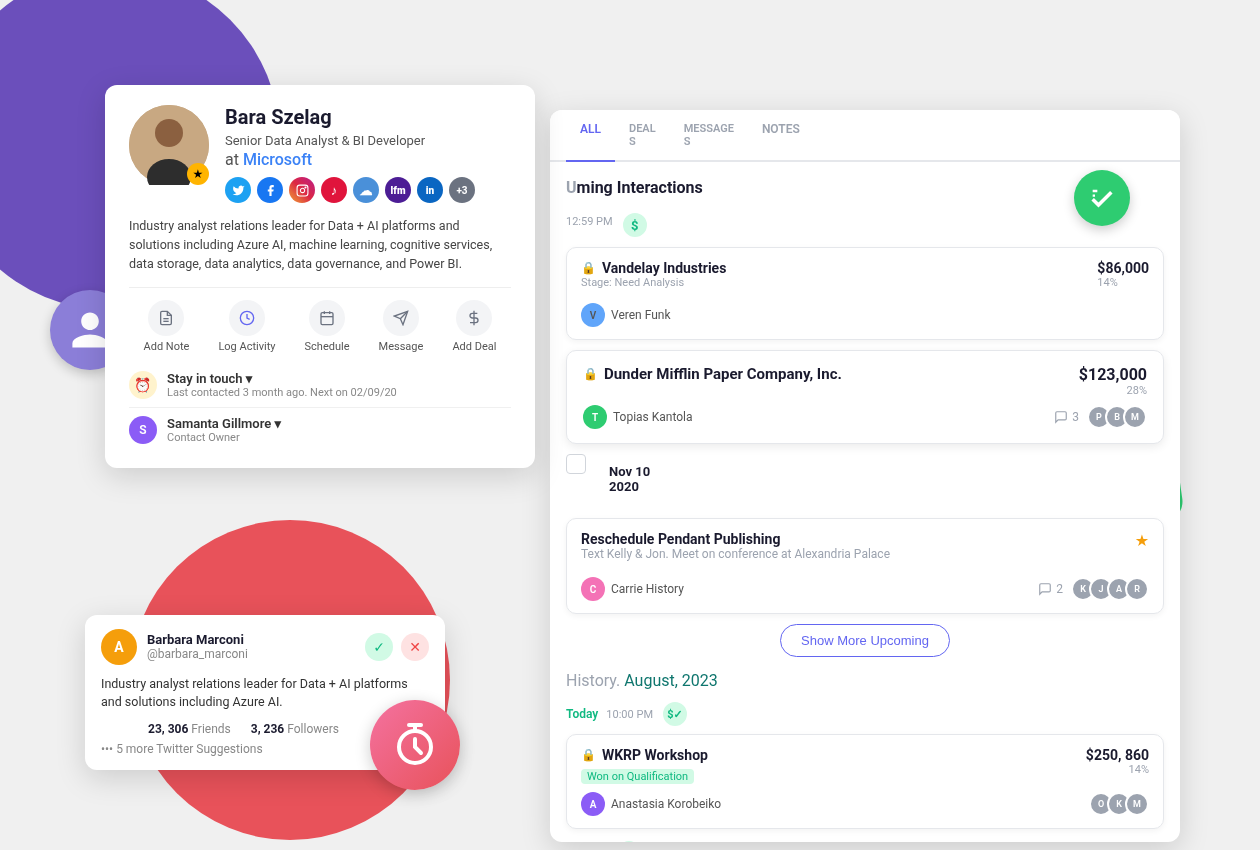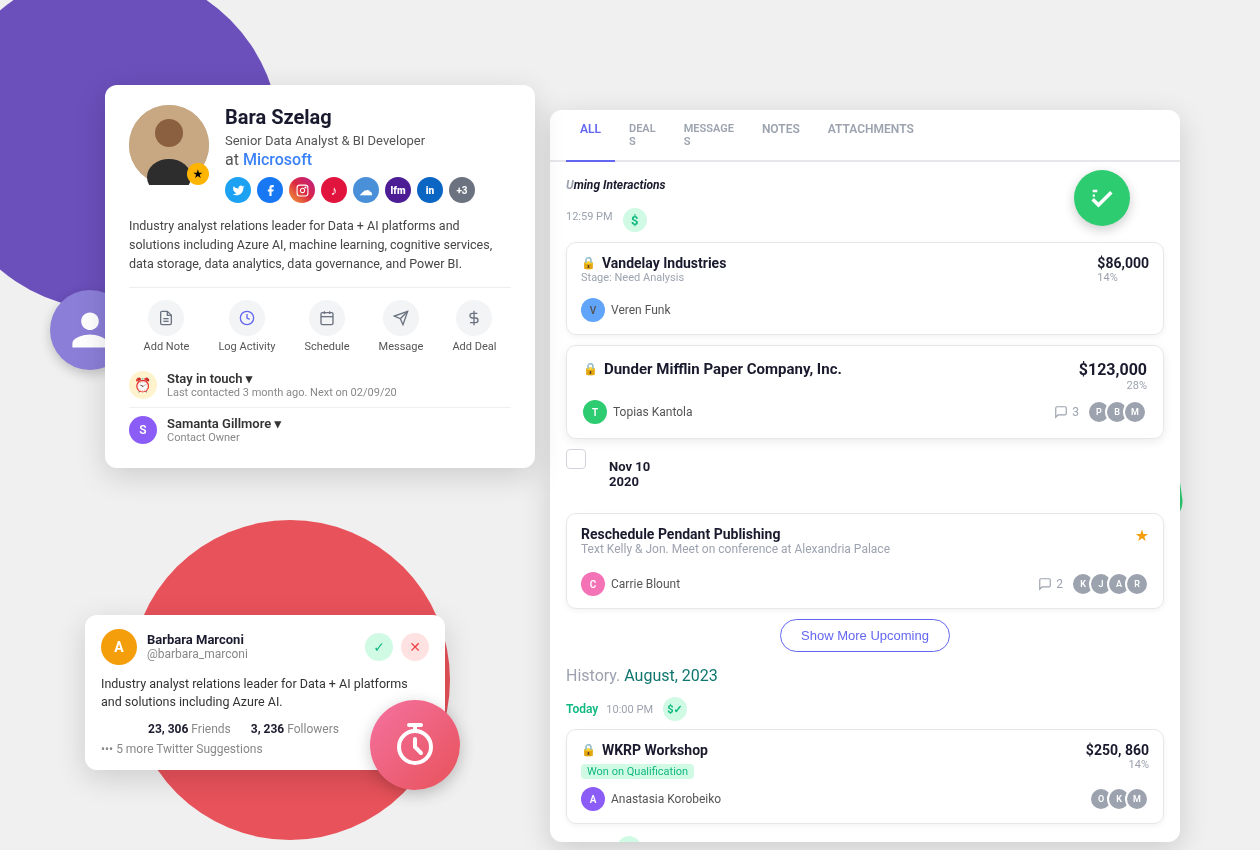--- a/index.html
+++ b/index.html
@@ -399,25 +399,24 @@
     .crm-tab.active {
       color: #6366F1;
       border-bottom-color: #6366F1;
     }
     .crm-body {
       padding: 16px;
       max-height: 680px;
       overflow-y: auto;
     }
     .crm-section-title {
-      font-size: 12px;
+      font-size: 16px;
       font-weight: 700;
       color: #1a1a2e;
       margin-bottom: 14px;
-      font-style: italic;
     }
     .crm-timestamp {
       font-size: 11px;
       color: #9CA3AF;
       margin-bottom: 8px;
     }
 
     
     .deal-card {
       background: white;
@@ -793,21 +792,20 @@
     ••• <a href="#">5 more Twitter Suggestions</a>
   </div>
 </div>
 
 <div class="crm-panel">
   <div class="crm-tabs">
     <div class="crm-tab active">ALL</div>
     <div class="crm-tab" style="font-size:11px;">DEAL<br>S</div>
     <div class="crm-tab" style="font-size:11px;">MESSAGE<br>S</div>
     <div class="crm-tab">NOTES</div>
-    <div class="crm-tab">ATTACHMENTS</div>
   </div>
 
   <div class="crm-body">
     <div class="crm-section-title">
       <span style="color:#9CA3AF;">U</span>ming Interactions
     </div>
 
     <div style="display:flex; align-items:center; gap:8px; margin-bottom:8px;">
       <div class="crm-timestamp">12:59 PM</div>
       <div class="dollar-circle">$</div>
@@ -878,21 +876,21 @@
       <div class="activity-card-header">
         <div>
           <div class="activity-title">Reschedule Pendant Publishing</div>
           <div class="activity-sub">Text Kelly &amp; Jon. Meet on conference at Alexandria Palace</div>
         </div>
         <span class="star-icon">★</span>
       </div>
       <div class="deal-footer">
         <div class="deal-person">
           <div class="person-avatar" style="background:#F472B6; color:white;">C</div>
-          <span>Carrie Blount</span>
+          <span>Carrie History</span>
         </div>
         <div style="display:flex; align-items:center; gap:8px;">
           <div class="deal-comments">
             <svg width="14" height="14" viewBox="0 0 24 24" fill="none" stroke="#9CA3AF" stroke-width="2">
                 <path d="M21 15a2 2 0 01-2 2H7l-4 4V5a2 2 0 012-2h14a2 2 0 012 2z"></path>
               </svg>
             <span>2</span>
           </div>
           <div class="avatar-group">
             <div class="av av-blue">K</div>

